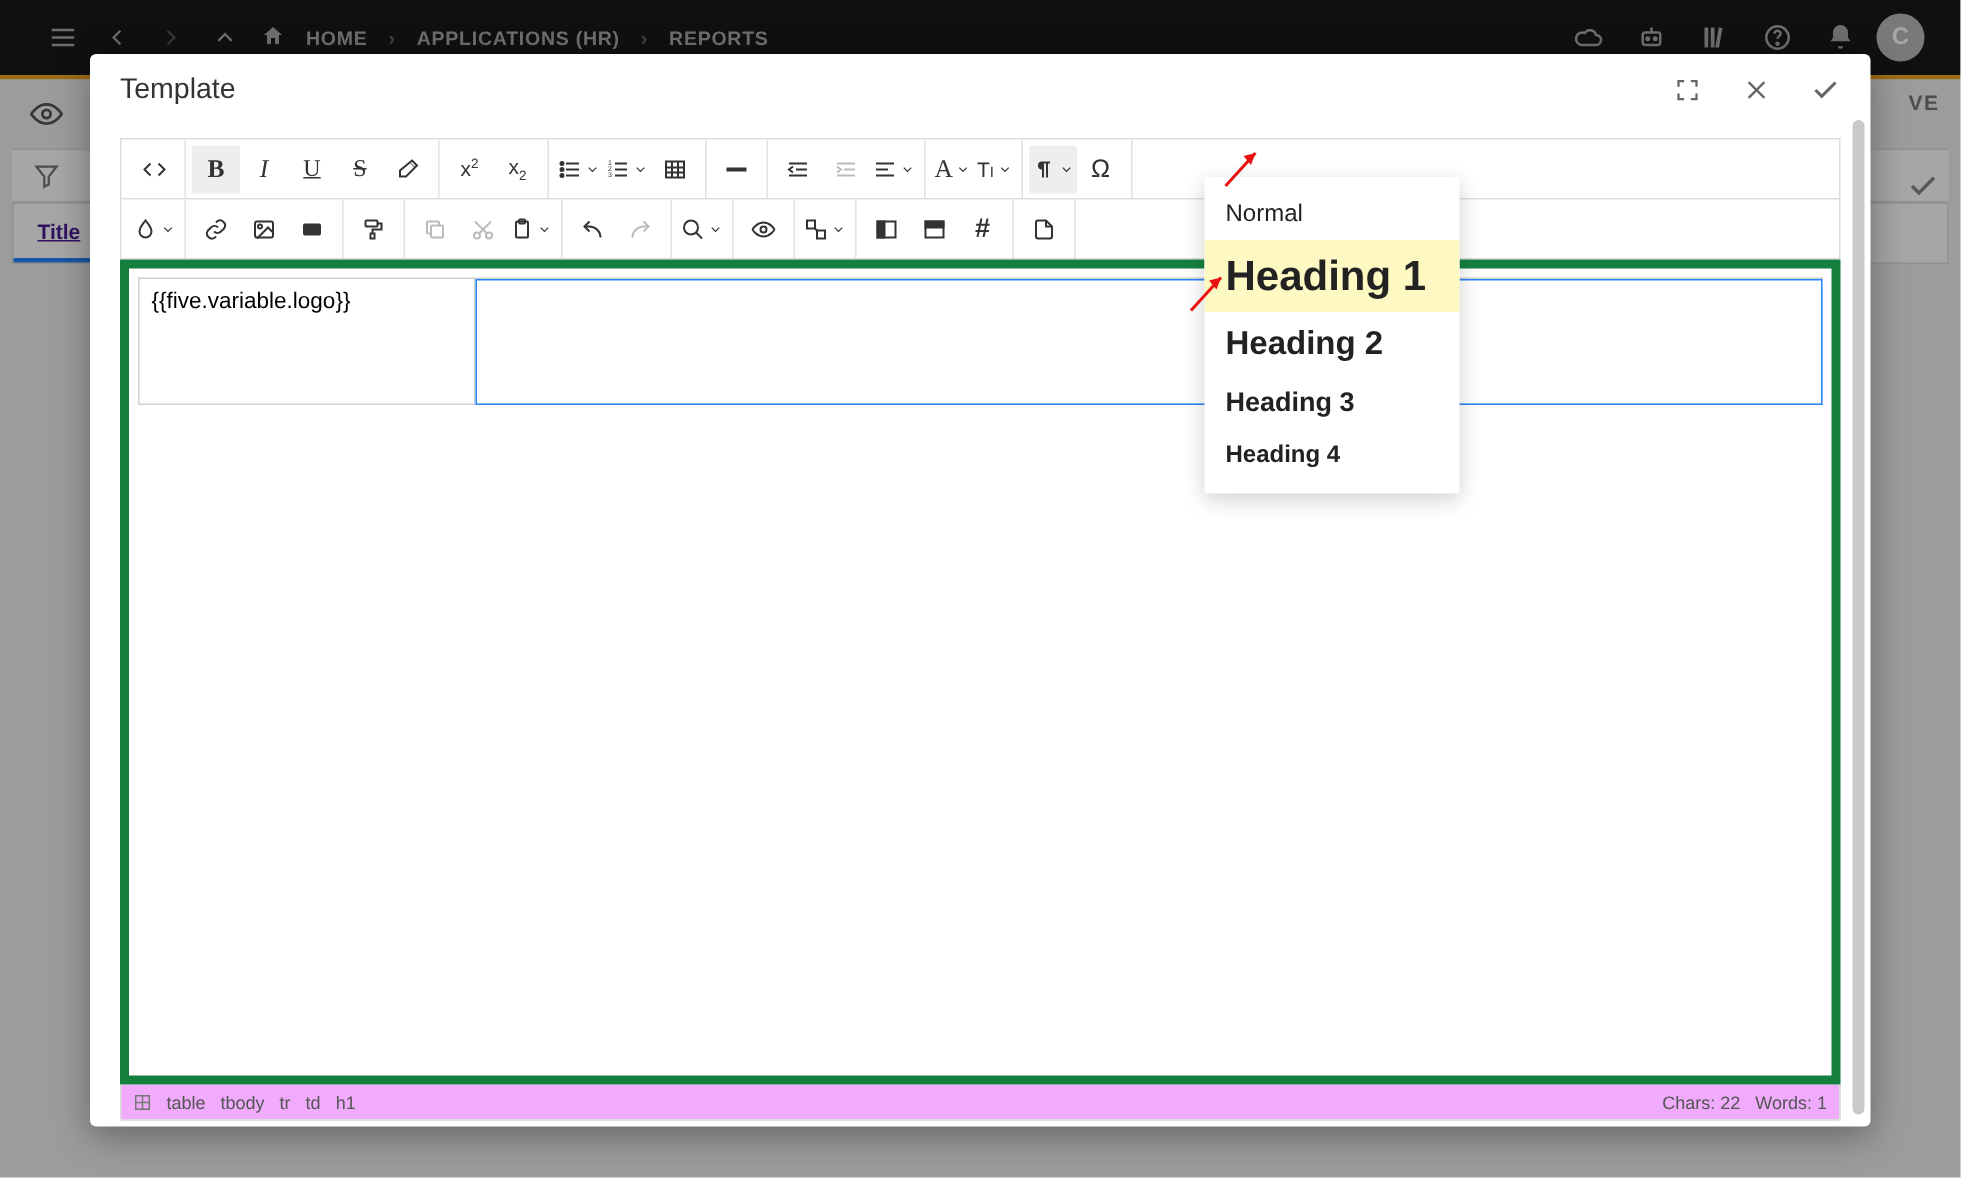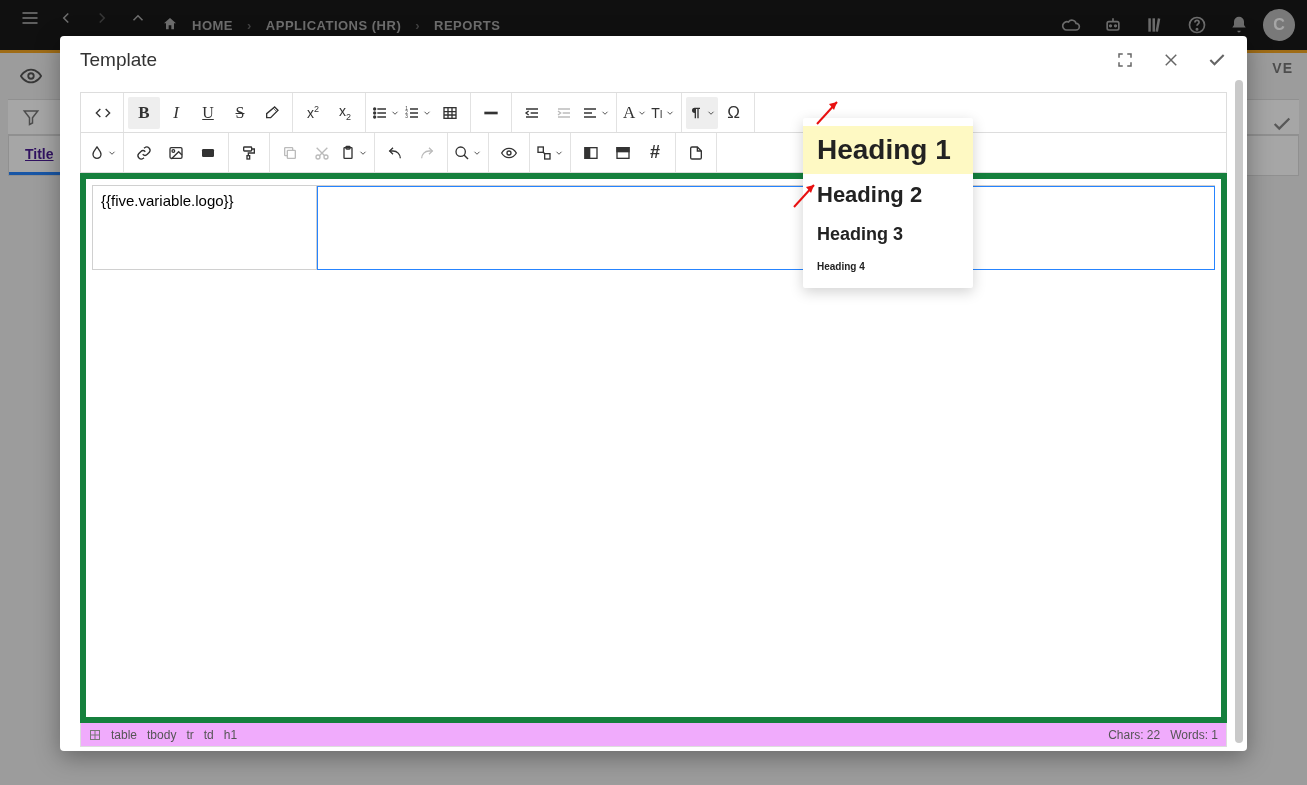--- a/index.html
+++ b/index.html
@@ -3,21 +3,22 @@
 <meta charset="utf-8">
 <style>
   * { box-sizing: border-box; margin: 0; padding: 0; }
   html, body { width: 1307px; height: 785px; font-family: Arial, Helvetica, sans-serif; overflow: hidden; background: #fff; }
   
   
   .app-header {
     height: 50px;
     background: #1a1a1a;
     display: flex;
-    padding: 0 12px;
+    align-items: center;
+    padding: 0 24px;
     color: #999;
     position: relative;
   }
   .app-header .ic { width: 36px; height: 36px; display: flex; align-items: center; justify-content: center; color: #aaa; }
   .breadcrumb { display: flex; align-items: center; gap: 6px; margin-left: 6px; font-size: 13px; font-weight: 600; letter-spacing: .5px; }
   .breadcrumb .crumb { color: #aaa; padding: 0 8px; }
   .breadcrumb .sep { color: #666; }
   .header-right { margin-left: auto; display: flex; align-items: center; gap: 6px; }
   .avatar-circle { width: 32px; height: 32px; border-radius: 50%; background: #bbb; color:#fff; display:flex; align-items:center; justify-content:center; font-weight:600; }
   
@@ -84,21 +85,21 @@
   .dropdown {
     position:absolute; top:34px; left:743px; width:170px;
     background:#fff; box-shadow:0 4px 14px rgba(0,0,0,.18); border-radius:2px;
     padding:8px 0; z-index:50;
   }
   .dropdown .item { padding:8px 14px; cursor:pointer; color:#222; }
   .dropdown .item.sel { background:#fef9c3; }
   .dropdown .h1 { font-size:28px; font-weight:700; }
   .dropdown .h2 { font-size:22px; font-weight:700; }
   .dropdown .h3 { font-size:18px; font-weight:700; }
-  .dropdown .h4 { font-size:10px; font-weight:700; }
+  .dropdown .h4 { font-size:16px; font-weight:700; }
   
   
   .modal-scroll { position:absolute; top:44px; right:4px; bottom:8px; width:8px; }
   .modal-scroll .thumb { position:absolute; top:0; left:0; right:0; height:100%; background:#c9c9c9; border-radius:4px; }
 
   
   .arrow { position:absolute; pointer-events:none; z-index:60; }
 
   .bg-right-brand { position:absolute; top:7px; right:14px; color:#777; font-weight:700; letter-spacing:1px; font-size:14px; }
 </style>
@@ -525,20 +526,21 @@
         <span>td</span>
         <span>h1</span>
       </div>
       <div class="stats">
         <span><span>Chars:</span> <span>22</span></span>
         <span><span>Words:</span> <span>1</span></span>
       </div>
     </div>
 
     <div class="dropdown" id="paragraph-dropdown">
+        <div class="item ">Normal</div>
         <div class="item h1 sel">Heading 1</div>
         <div class="item h2">Heading 2</div>
         <div class="item h3">Heading 3</div>
         <div class="item h4">Heading 4</div>
       </div>
 
     <svg class="arrow" style="top:12px; left:755px;" width="30" height="30">
         <line x1="2" y1="28" x2="22" y2="6" stroke="#e81010" stroke-width="2"></line>
         <polygon points="22,6 14,8 19,14" fill="#e81010"></polygon>
       </svg>

